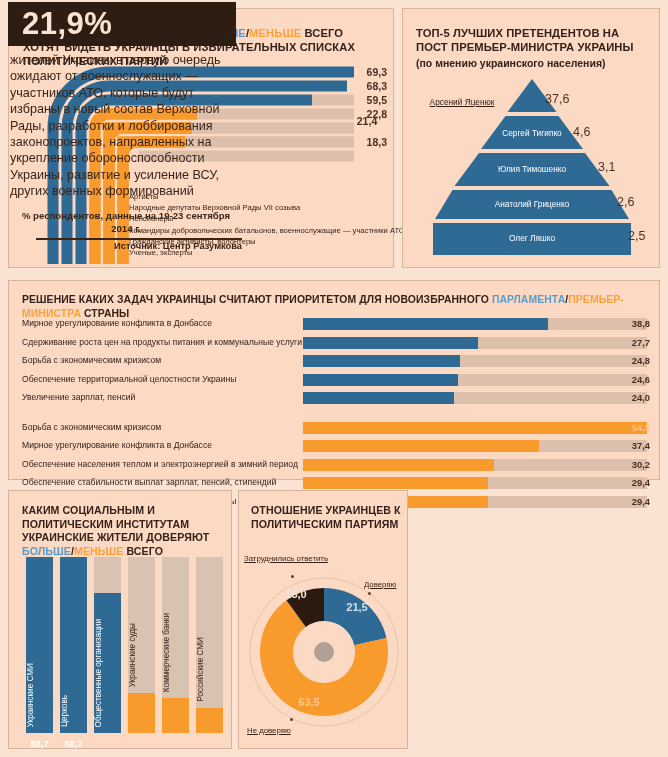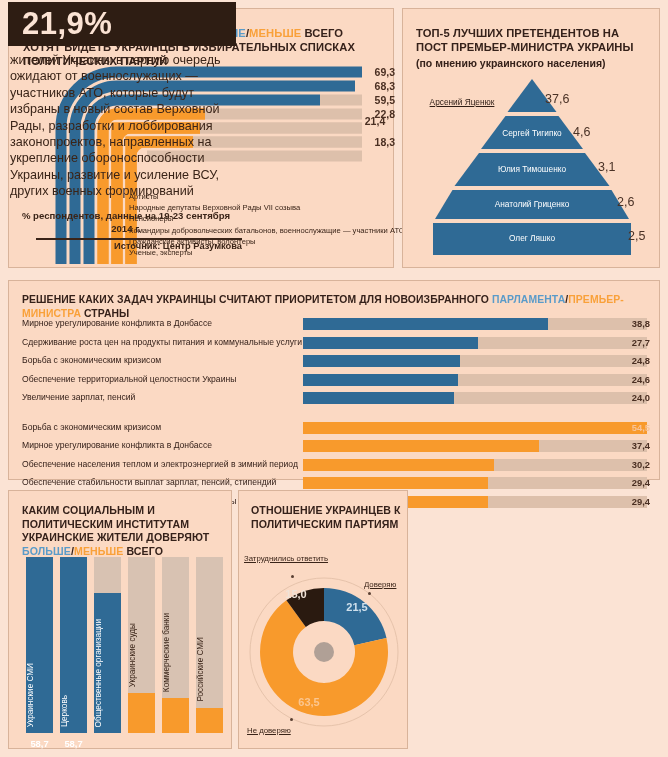--- a/index.html
+++ b/index.html
@@ -26,21 +26,21 @@
     color:#35211a;
     text-transform:uppercase;
   }
   .blue-word{color:#5a9bc9;}
   .orange-word{color:#f9a13a;margin-top:31px;}
   .sub{font-size:11px;font-weight:bold;color:#35211a;}
 
   
   #p1{left:8px;top:8px;width:386px;height:260px;}
   #p1 .hdr{position:absolute;left:14px;top:17px;width:360px;}
-  #p1 .ubars{position:absolute;left:0;top:50px;width:386px;height:205px;margin-left:8px;}
+  #p1 .ubars{position:absolute;left:0;top:50px;width:386px;height:205px;}
   .uval{
     position:absolute;right:8px;
     font-size:10.5px;font-weight:bold;color:#4a2f22;
     text-align:right;width:40px;
   }
   #p1 .legend{
     position:absolute;left:120px;top:182px;width:262px;
     font-size:7.6px;line-height:11.2px;color:#3a2418;
   }
   #p1 .legend div{white-space:nowrap;}

